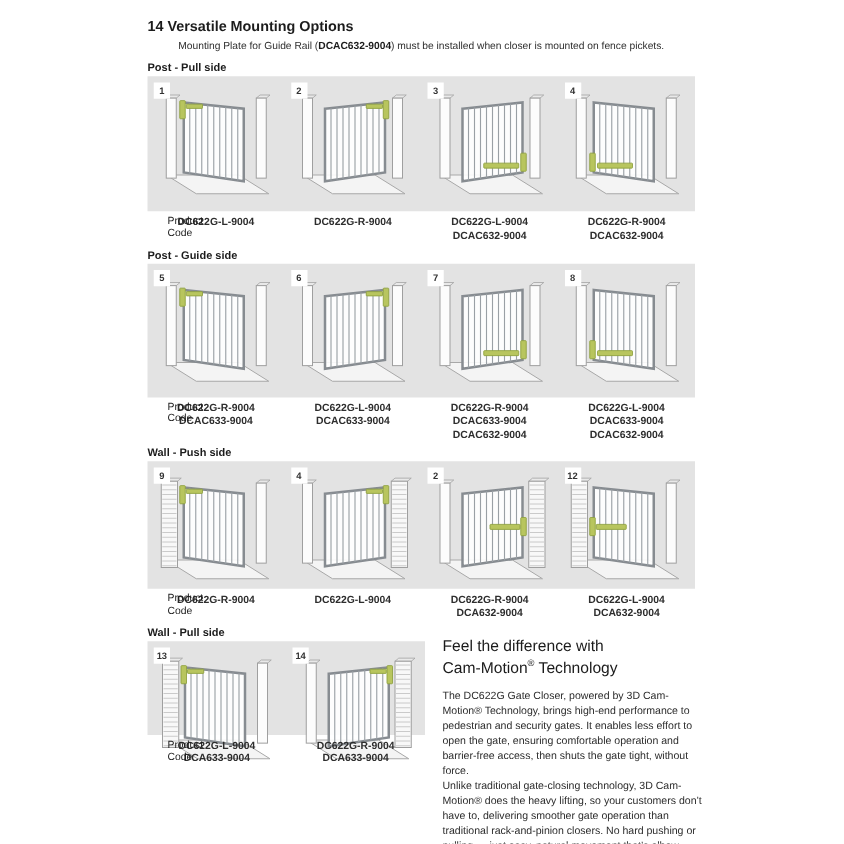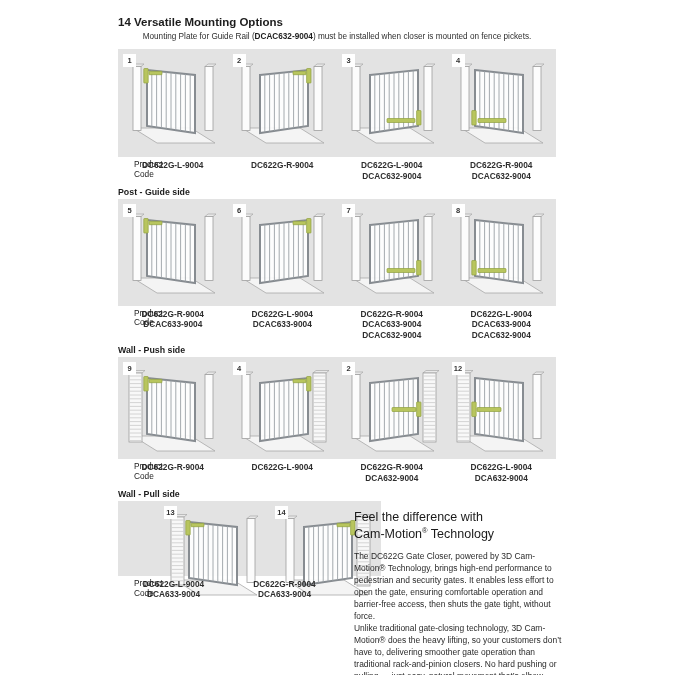--- a/index.html
+++ b/index.html
@@ -33,20 +33,21 @@
 <body>
 
 <div class="page">
   <div class="content">
     <h1 class="title">14 Versatile Mounting Options</h1>
     <div class="subtitle">
       <div class="sub-line" id="sub2"><span>Mounting Plate for Guide Rail (</span><b>DCAC632-9004</b><span>) must be installed when closer is mounted on fence pickets.</span></div>
     </div>
     <div id="sections">
         <section>
+          <div class="section-label">Post - Pull side</div>
           <div class="band" style="height: 108px; width: 438px;">
             <div class="cell" style="width: 109.5px;">
               <div class="badge">1</div>
               <svg width="104" height="96" viewBox="0 0 104 96">
                 <polygon points="12,74 70,74 94,89 36,89" fill="#f4f4f4" stroke="#a8a8a8" stroke-width="0.8"></polygon>
                 <polygon points="12,12.5 20,12.5 23,10 15,10" fill="#e9e9e9" stroke="#9f9f9f" stroke-width="0.6"></polygon>
                 <rect x="12" y="12.5" width="8" height="64" fill="#fcfcfc" stroke="#9f9f9f" stroke-width="0.8"></rect>
                 <polygon points="84,12.5 92,12.5 95,10 87,10" fill="#e9e9e9" stroke="#9f9f9f" stroke-width="0.6"></polygon>
                 <rect x="84" y="12.5" width="8" height="64" fill="#fcfcfc" stroke="#9f9f9f" stroke-width="0.8"></rect>
                 <polygon points="26,16 74,21 74,79 26,72" fill="#ffffff" fill-opacity="0.9" stroke="#878c91" stroke-width="2"></polygon>
@@ -469,21 +470,21 @@
               </div>
               <div class="code-col" style="width: 109.5px;">
                 <div>DC622G-L-9004</div>
                 <div>DCA632-9004</div>
               </div>
             </div>
           </div>
         </section>
         <section>
           <div class="section-label">Wall - Pull side</div>
-          <div class="band" style="height: 75px; width: 222px; padding-left: 41px;">
+          <div class="band" style="height: 75px; width: 222px;">
             <div class="cell" style="width: 111px;">
               <div class="badge">13</div>
               <svg width="104" height="96" viewBox="0 0 104 96">
                 <polygon points="12,74 70,74 94,89 36,89" fill="#f4f4f4" stroke="#a8a8a8" stroke-width="0.8"></polygon>
                 <polygon points="8,11 21,11 24,8.5 11,8.5" fill="#e9e9e9" stroke="#9f9f9f" stroke-width="0.6"></polygon>
                 <rect x="8" y="11" width="13" height="69" fill="#f8f8f8" stroke="#9f9f9f" stroke-width="0.8"></rect>
                 <line x1="8.8" y1="14" x2="20.2" y2="14" stroke="#b5b5b5" stroke-width="0.55"></line>
                 <line x1="8.8" y1="17.8" x2="20.2" y2="17.8" stroke="#b5b5b5" stroke-width="0.55"></line>
                 <line x1="8.8" y1="21.6" x2="20.2" y2="21.6" stroke="#b5b5b5" stroke-width="0.55"></line>
                 <line x1="8.8" y1="25.400000000000002" x2="20.2" y2="25.400000000000002" stroke="#b5b5b5" stroke-width="0.55"></line>

